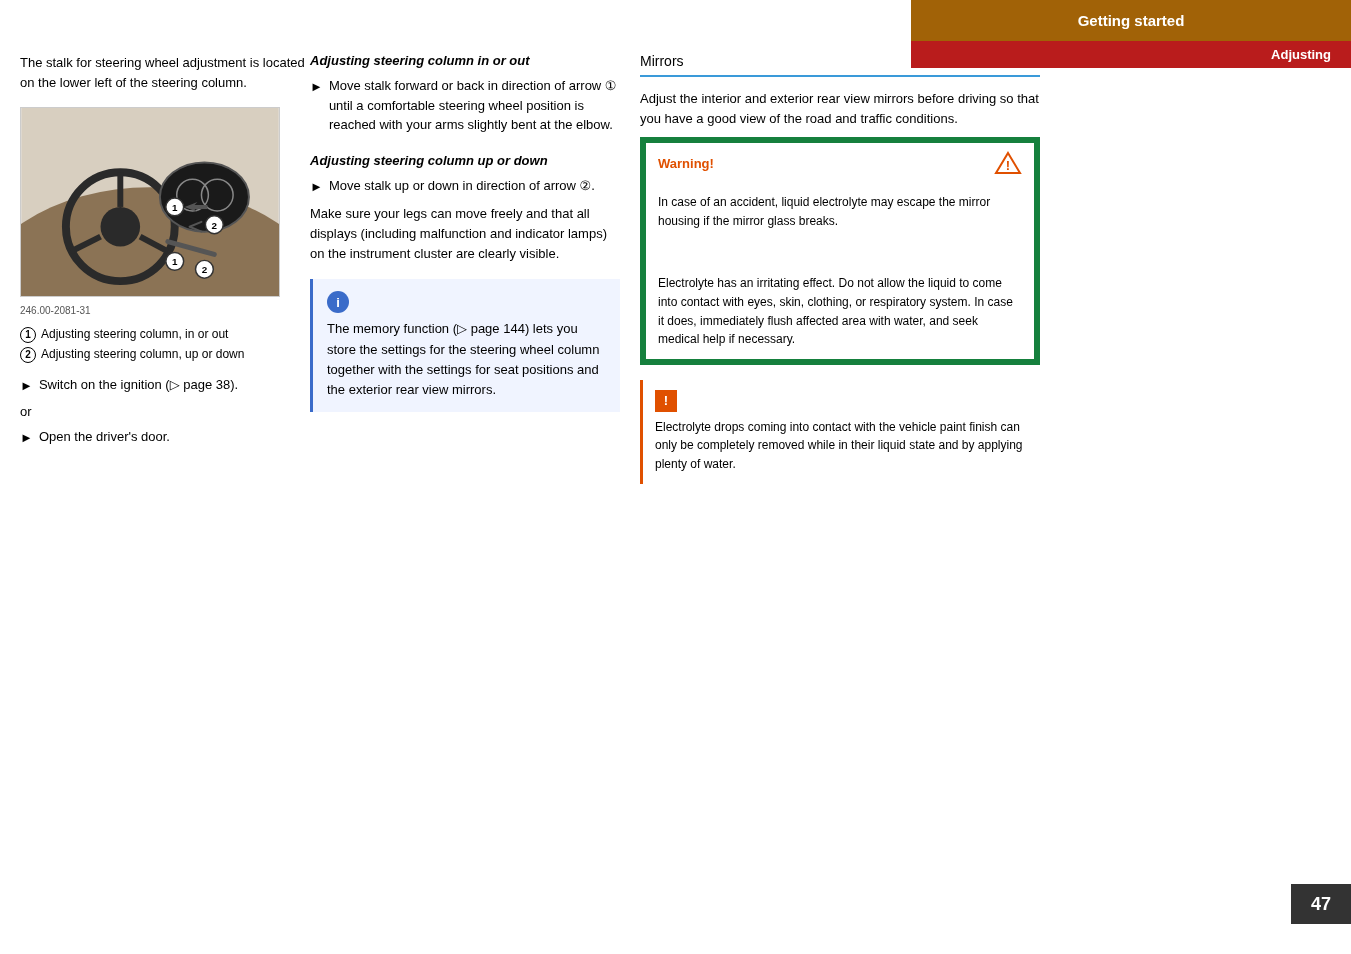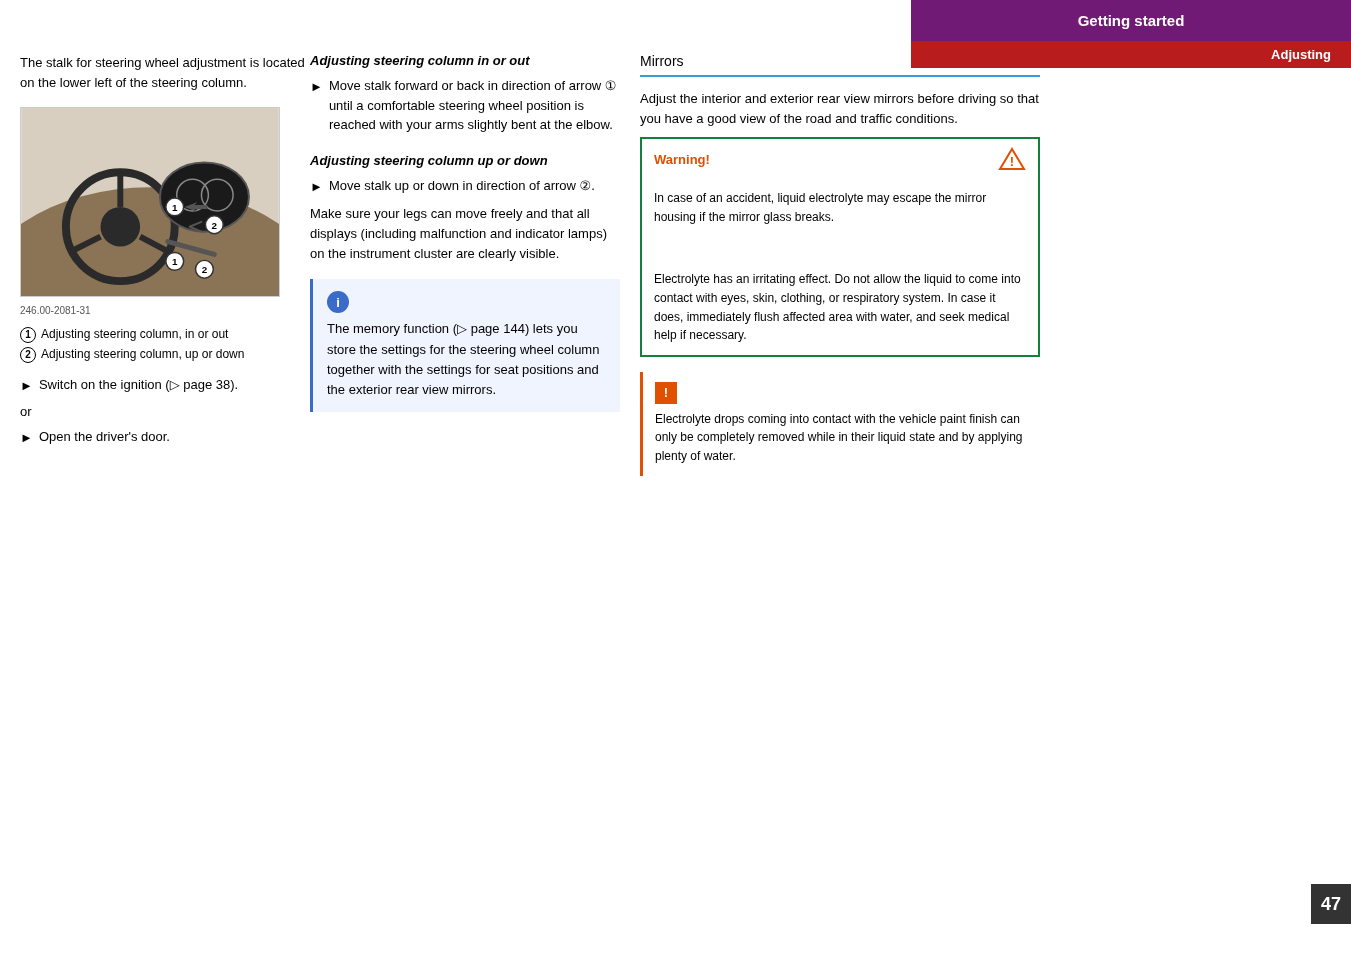--- a/index.html
+++ b/index.html
@@ -13,21 +13,21 @@
     }
 
     
     .header-area {
       position: absolute;
       top: 0;
       right: 0;
       width: 440px;
     }
     .header-getting-started {
-      background: #701a75;
+      background: #a16207;
       color: #fff;
       text-align: center;
       padding: 12px 20px;
       font-size: 15px;
       font-weight: bold;
     }
     .header-adjusting {
       background: #b91c1c;
       color: #fff;
       text-align: right;
@@ -36,21 +36,21 @@
       font-weight: bold;
     }
 
     
     .page-number {
       position: absolute;
       bottom: 30px;
       right: 0;
       background: #333;
       color: #fff;
-      width: 40px;
+      width: 60px;
       height: 40px;
       display: flex;
       align-items: center;
       justify-content: center;
       font-size: 18px;
       font-weight: bold;
     }
 
     
     .content {
@@ -206,21 +206,21 @@
     }
 
     .divider {
       border: none;
       border-top: 2px solid #3a9ad9;
       margin-bottom: 12px;
     }
 
     
     .warning-box {
-      border: 2px solid #15803d;
+      border: 6px solid #15803d;
       margin-bottom: 15px;
       margin-top: 5px;
     }
 
     .warning-header {
       display: flex;
       align-items: center;
       justify-content: space-between;
       padding: 8px 12px;
       background: #fff;

